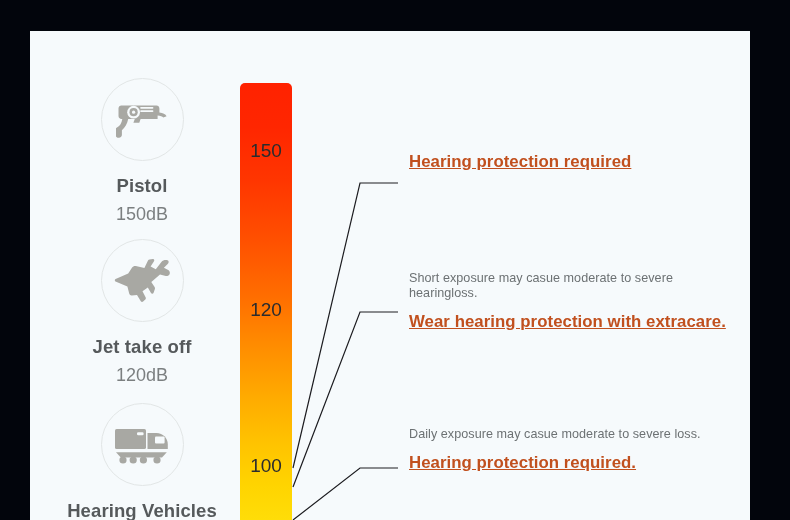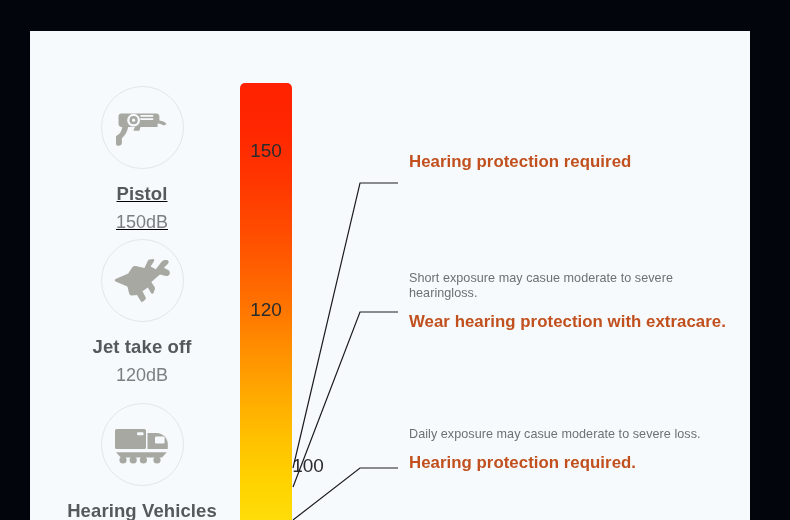--- a/index.html
+++ b/index.html
@@ -38,21 +38,21 @@
     left: 8px;
     top: 47px;
     width: 208px;
   }
   .source {
     position: absolute;
     left: 0;
     width: 208px;
     text-align: center;
   }
-  .source-0 { top: 8px; text-decoration: underline; }
+  .source-0 { top: 0px; }
   .source-1 { top: 161px; }
   .source-2 { top: 325px; }
 
   .icon-circle {
     width: 83px;
     height: 83px;
     margin: 0 auto;
     border-radius: 50%;
     border: 1.5px solid #e2e6e6;
     background: #f6fafc;
@@ -109,21 +109,21 @@
     position: absolute;
     left: 0;
     width: 52px;
     text-align: center;
     font-size: 19px;
     color: #2a2c2e;
     line-height: 1;
   }
   .tick-0 { top: 58px; }
   .tick-1 { top: 217px; }
-  .tick-2 { top: 373px; padding-left: 42px; }
+  .tick-2 { top: 373px; }
 
   
   .connectors {
     position: absolute;
     left: 0;
     top: 0;
     width: 720px;
     height: 489px;
     pointer-events: none;
   }
@@ -151,20 +151,21 @@
     line-height: 1.2;
     letter-spacing: 0.05px;
   }
   .callout-main {
     margin-top: 11px;
     font-size: 16.8px;
     font-weight: bold;
     color: #c1501e;
     line-height: 1.2;
     letter-spacing: 0.05px;
+    text-decoration: underline;
   }
 </style>
 </head>
 <body>
 
 <div id="page-root">
 
   <div class="card">
 
     <div class="sources">

